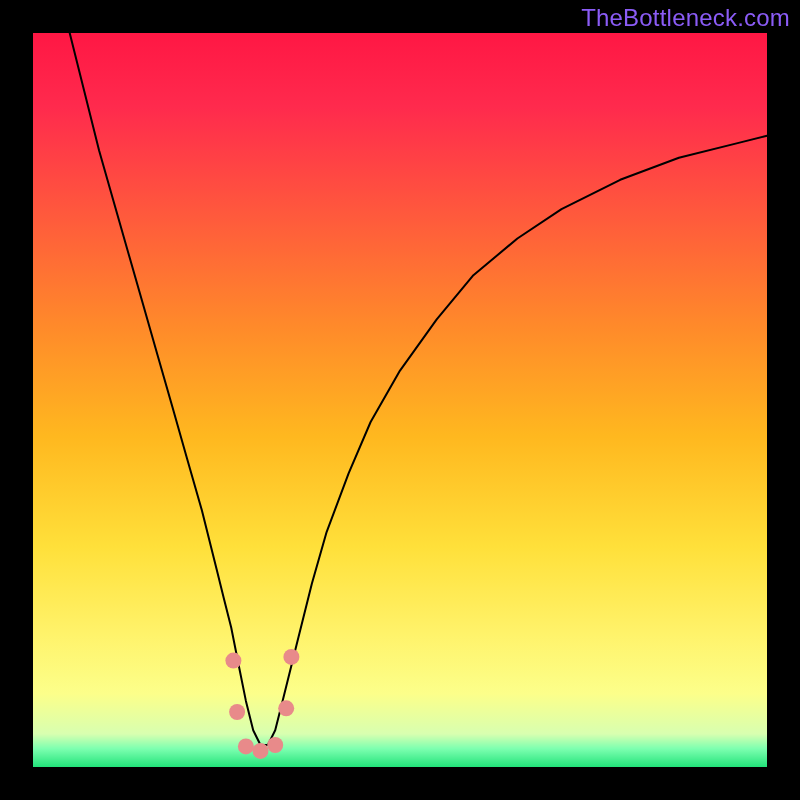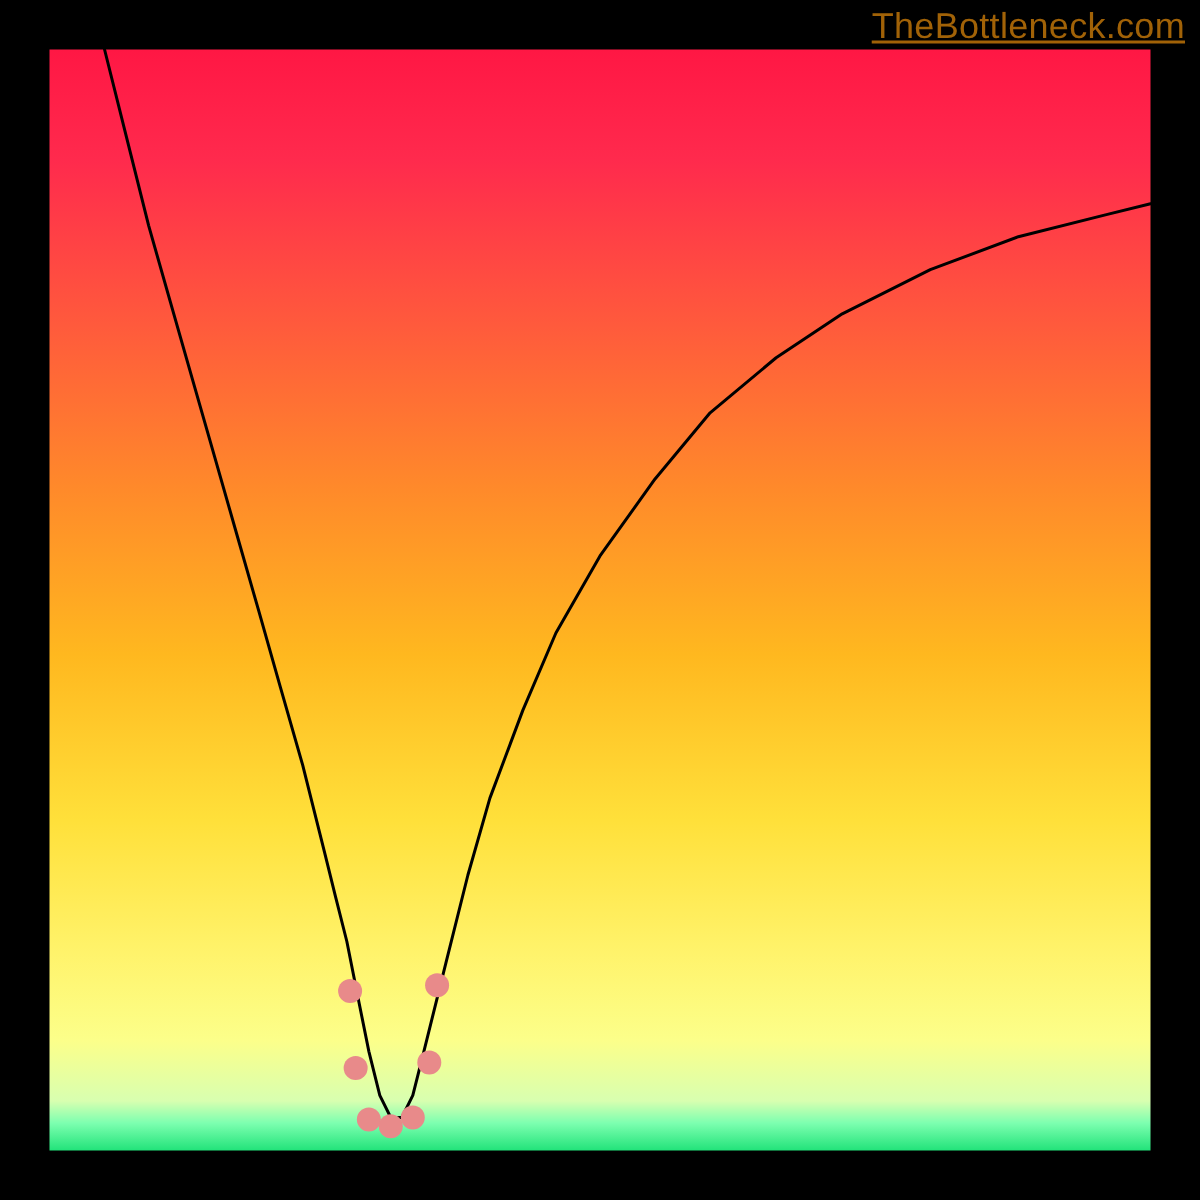--- a/index.html
+++ b/index.html
@@ -13,26 +13,25 @@
   }
   .canvas {
     position: absolute;
     top: 0; left: 0;
     width: 800px; height: 800px;
   }
   .watermark {
     position: absolute;
     top: 4px;
     right: 10px;
-    color: #a16207;
+    color: #8b5cf6;
     font-size: 24px;
     font-weight: 500;
     letter-spacing: 0.2px;
     z-index: 10;
-    text-decoration: underline;
   }
 </style>
 </head>
 <body>
 
 <svg class="canvas" viewBox="0 0 800 800">
   <defs>
     <linearGradient id="bg-grad" x1="0" y1="0" x2="0" y2="1">
         <stop offset="0%" stop-color="#ff1744"></stop>
         <stop offset="10%" stop-color="#ff2a4d"></stop>

